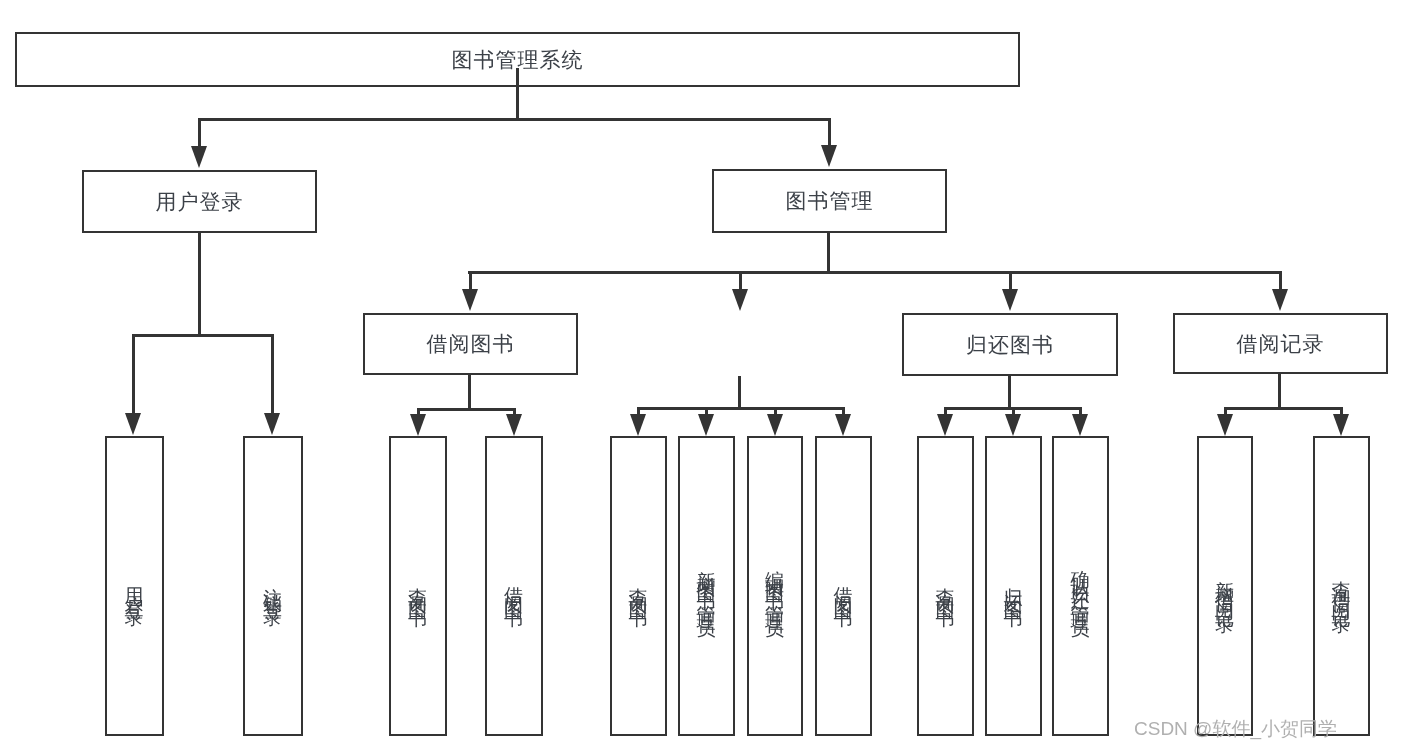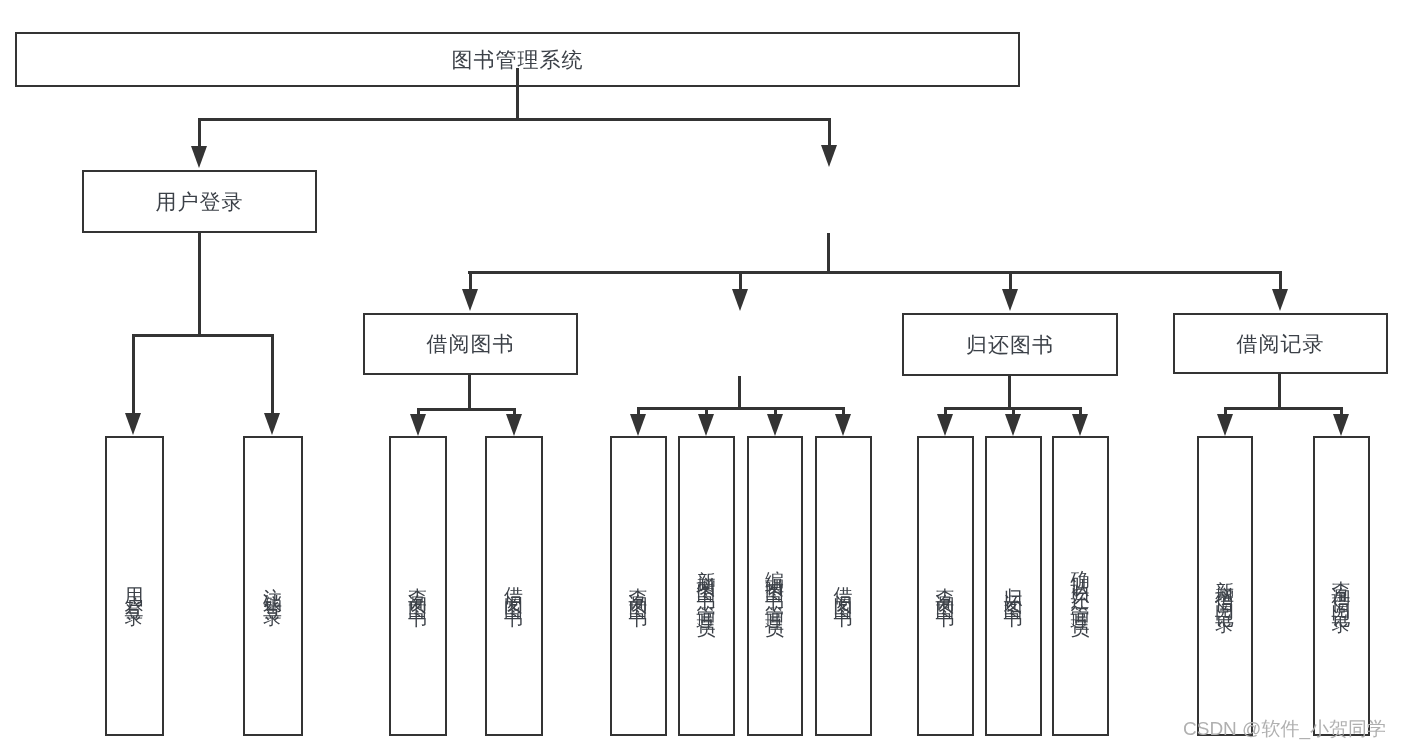--- a/index.html
+++ b/index.html
@@ -36,21 +36,21 @@
   .vline{position:absolute;width:3px;background:var(--line);}
   .hline{position:absolute;height:3px;background:var(--line);}
   .ah{
     position:absolute;width:0;height:0;
     border-style:solid;border-color:transparent;
     border-width:22px 8px 0 8px;
     border-top-color:var(--line);
   }
   .watermark{
     position:absolute;
-    left:1183px;top:716px;
+    left:1134px;top:716px;
     font-size:19px;
     color:var(--wm);
     z-index:10;
     white-space:nowrap;
   }
 </style>
 </head>
 <body>
 
 <div class="canvas">
@@ -63,20 +63,23 @@
     <div class="vline" style="left:516px;top:68px;height:50px;"></div>
     <div class="hline" style="left:198px;top:118px;width:633px;"></div>
     <div class="vline" style="left:198px;top:118px;height:30px;"></div>
     <div class="ah" style="left:191px;top:146px;"></div>
     <div class="vline" style="left:828px;top:118px;height:29px;"></div>
     <div class="ah" style="left:821px;top:145px;"></div>
   </div>
 
   <div class="box hbox" style="left:82px;top:170px;width:235px;height:63px;">
     <span>用户登录</span>
+  </div>
+  <div class="box hbox" style="left:712px;top:169px;width:235px;height:64px;">
+    <span>图书管理</span>
   </div>
 
   <div>
     <div class="vline" style="left:198px;top:233px;height:101px;"></div>
     <div class="hline" style="left:132px;top:334px;width:142px;"></div>
     <div class="vline" style="left:132px;top:334px;height:81px;"></div>
     <div class="ah" style="left:125px;top:413px;"></div>
     <div class="vline" style="left:271px;top:334px;height:81px;"></div>
     <div class="ah" style="left:264px;top:413px;"></div>
   </div>

